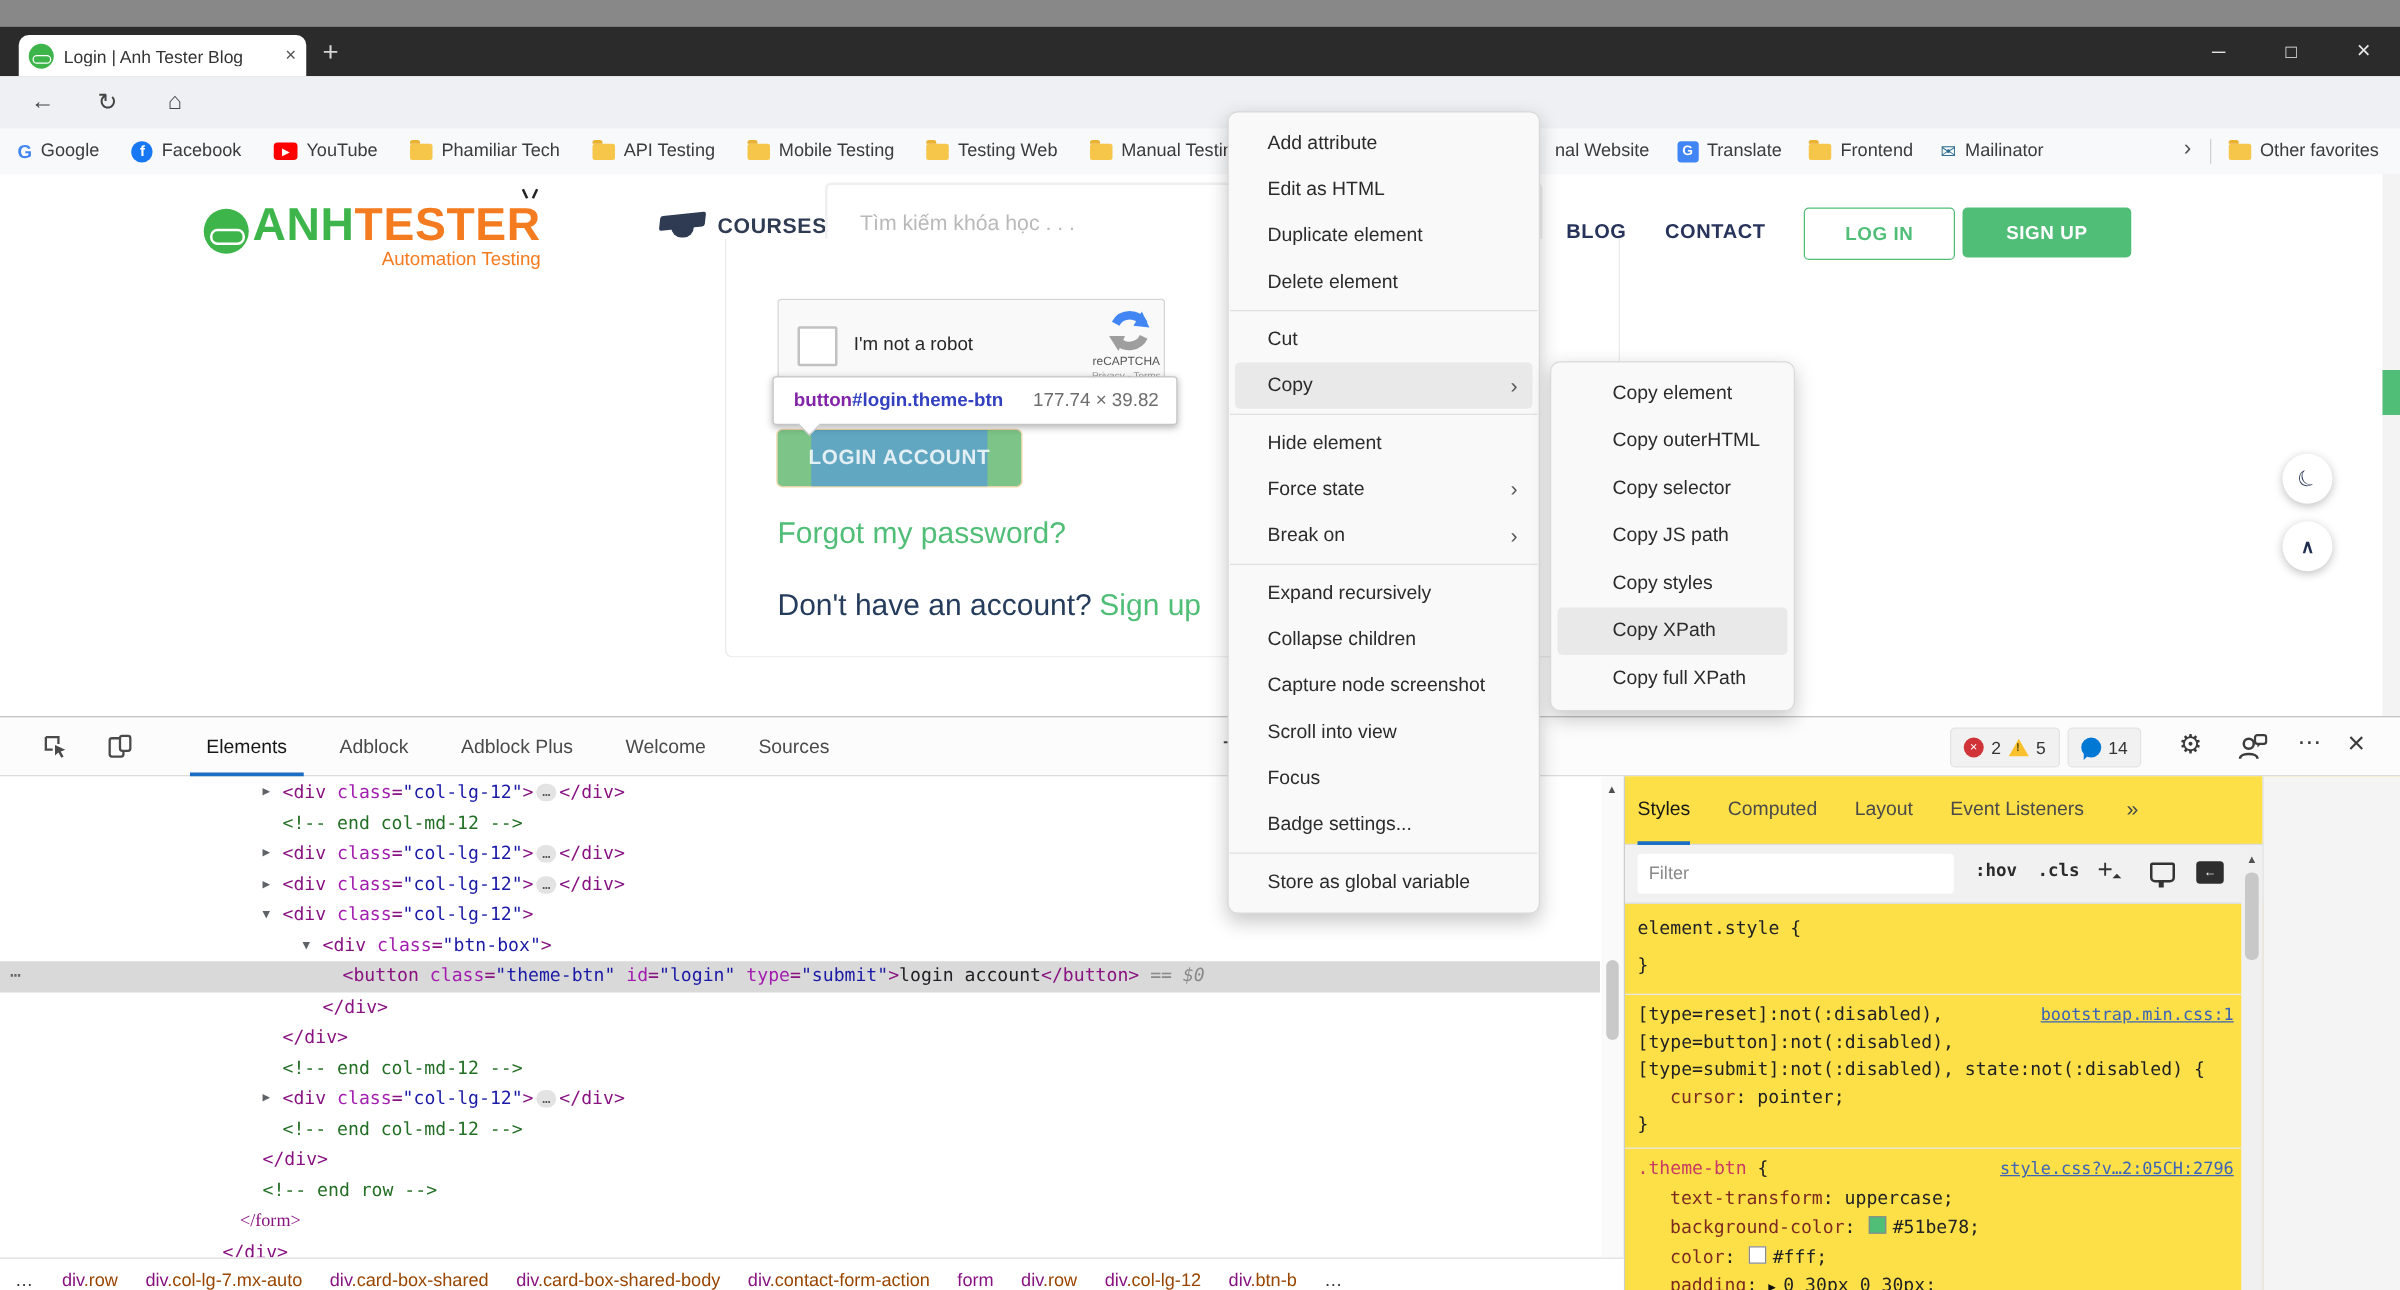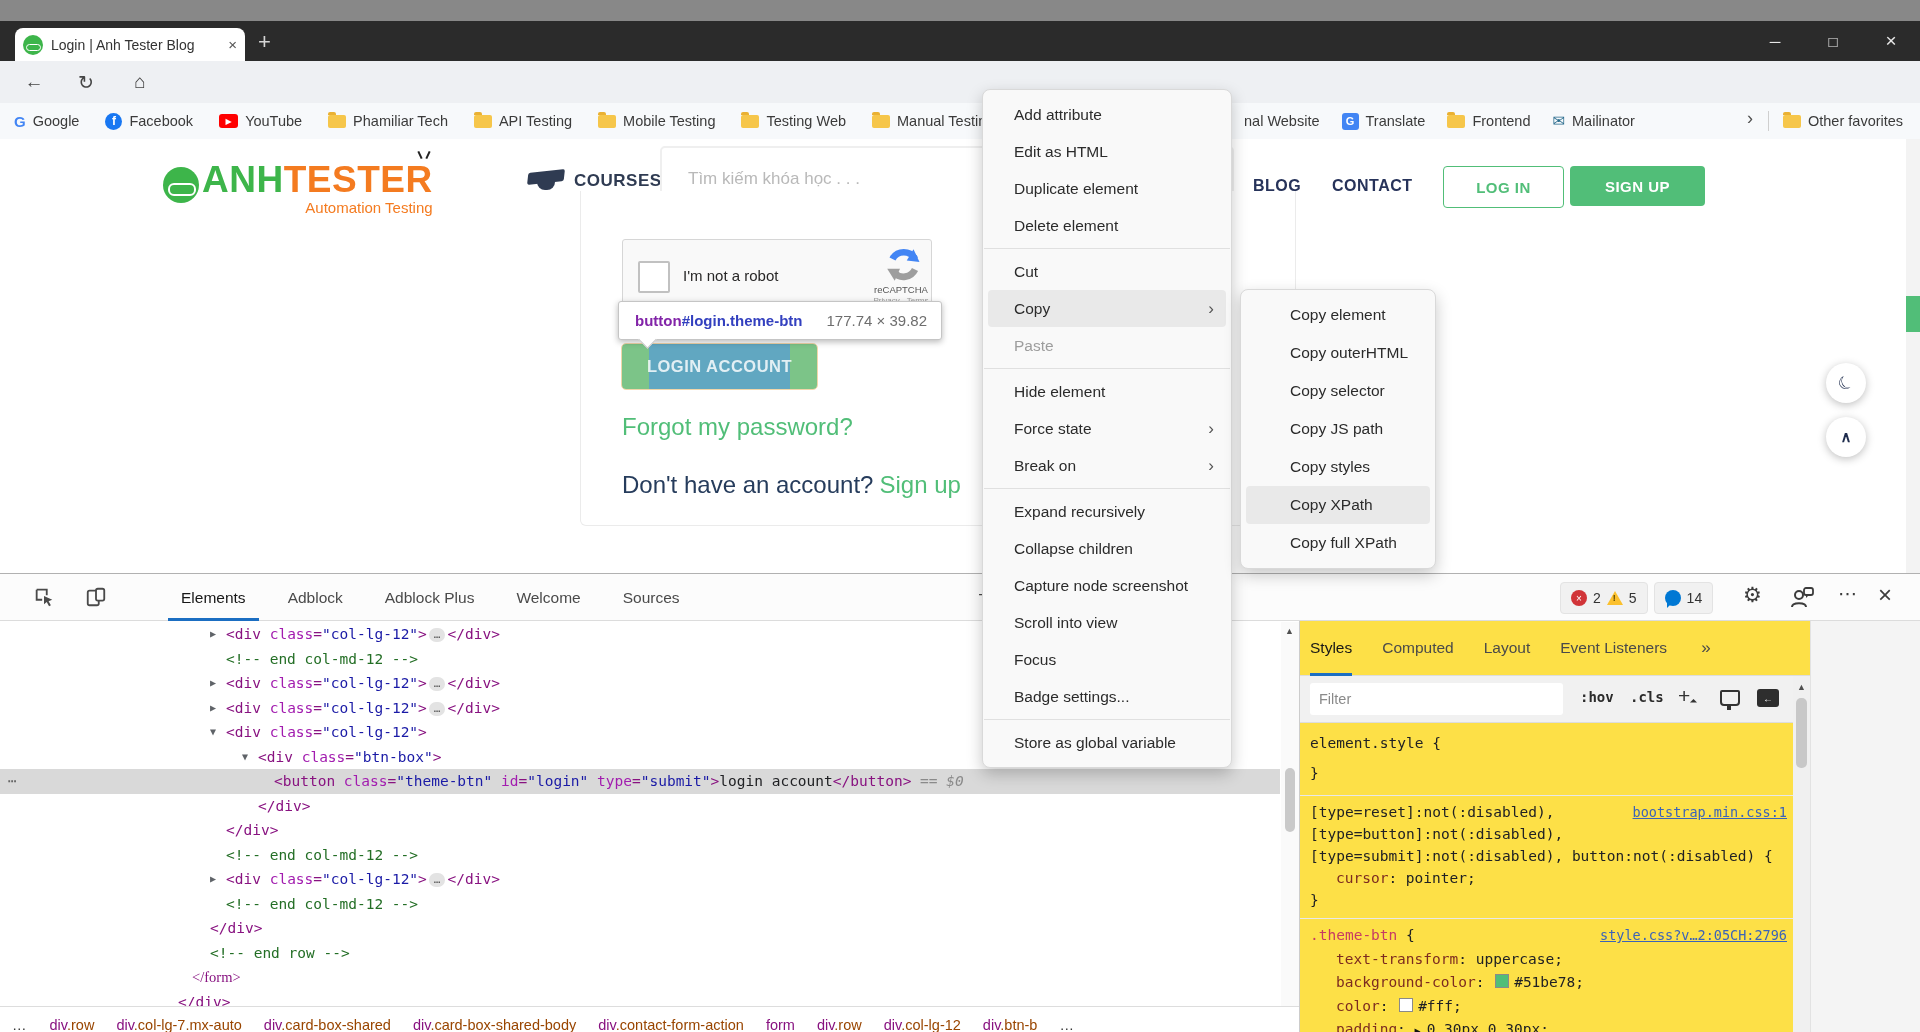--- a/index.html
+++ b/index.html
@@ -104,21 +104,21 @@
   #no-account a{color:#51be78;text-decoration:none;margin-left:6px;}
   .float-btn{position:absolute;width:40px;height:40px;border-radius:50%;background:#fff;box-shadow:0 2px 8px rgba(0,0,0,.25);
     display:flex;align-items:center;justify-content:center;color:#1f2d4e;}
   #page-scroll{position:absolute;left:1906px;top:0px;width:14px;height:434px;background:#f3f3f3;}
   #page-scroll .thumb{position:absolute;left:0;top:157px;width:14px;height:36px;background:#51be78;}
 
   
   #devtools{position:absolute;left:0;top:552px;width:1920px;height:480px;background:#fff;border-top:1px solid #b1b1b1;box-sizing:border-box;}
   #dt-tabbar{position:absolute;left:0;top:0;width:1920px;height:47px;background:#fcfcfc;border-bottom:1px solid #dcdcdc;box-sizing:border-box;}
   .dt-icon{position:absolute;top:10px;width:28px;height:26px;display:flex;align-items:center;justify-content:center;}
-  #dt-tabs{position:absolute;left:160px;top:0;height:47px;display:flex;}
+  #dt-tabs{position:absolute;left:144px;top:0;height:47px;display:flex;}
   .dt-tab{padding:0 21px;height:47px;display:flex;align-items:center;font-size:15.5px;color:#4a4a4a;position:relative;white-space:nowrap;}
   .dt-tab.active{color:#171717;}
   .dt-tab.active:after{content:"";position:absolute;left:8px;right:8px;bottom:0;height:3px;background:#1b6ec2;}
   #dt-plus{position:absolute;left:978px;top:9px;font-size:21px;color:#4a4a4a;}
   #dt-badges{position:absolute;left:1560px;top:8px;display:flex;gap:6px;align-items:center;}
   .badge-box{background:#f1f1f1;border:1px solid #e3e3e3;border-radius:4px;height:30px;display:flex;align-items:center;gap:6px;padding:0 10px;}
   .err-ic{width:16px;height:16px;border-radius:50%;background:#d13438;color:#fff;font-size:10px;display:flex;align-items:center;justify-content:center;}
   .warn-ic{width:0;height:0;border-left:8px solid transparent;border-right:8px solid transparent;border-bottom:14px solid #fbc02d;position:relative;}
   .warn-ic:after{content:"!";position:absolute;left:-2px;top:2px;font-size:9px;color:#5d4700;font-weight:bold;}
   .msg-ic{width:16px;height:16px;border-radius:50%;background:#0078d4;position:relative;}
@@ -486,21 +486,21 @@
       </div>
       <div id="css-rules">
           <div class="css-sec sec1">
             <div class="css-line"><span class="ck-sel">element.style</span><span class="ck-pn"> {</span></div>
             <div class="css-line"><span class="ck-pn">}</span></div>
           </div>
           <div class="css-sec sec2">
             <a class="css-link">bootstrap.min.css:1</a>
             <div class="css-line"><span class="ck-sel">[type=reset]:not(:disabled),</span></div>
             <div class="css-line"><span class="ck-sel">[type=button]:not(:disabled),</span></div>
-            <div class="css-line"><span class="ck-sel">[type=submit]:not(:disabled), button:not(:disabled) {</span></div>
+            <div class="css-line"><span class="ck-sel">[type=submit]:not(:disabled), state:not(:disabled) {</span></div>
             <div class="css-line css-ind"><span class="ck-prop">cursor</span><span class="ck-pn">: </span><span class="ck-val">pointer</span><span class="ck-pn">;</span></div>
             <div class="css-line"><span class="ck-pn">}</span></div>
           </div>
           <div class="css-sec sec3">
             <a class="css-link">style.css?v…2:05CH:2796</a>
             <div class="css-line"><span class="ck-selc">.theme-btn</span><span class="ck-pn"> {</span></div>
             <div class="css-line css-ind"><span class="ck-prop">text-transform</span><span class="ck-pn">: </span><span class="ck-val">uppercase</span><span class="ck-pn">;</span></div>
             <div class="css-line css-ind"><span class="ck-prop">background-color</span><span class="ck-pn">: </span><span class="ck-sw" style="background: rgb(81, 190, 120);"></span><span class="ck-val">#51be78</span><span class="ck-pn">;</span></div>
             <div class="css-line css-ind"><span class="ck-prop">color</span><span class="ck-pn">: </span><span class="ck-sw" style="background: rgb(255, 255, 255);"></span><span class="ck-val">#fff</span><span class="ck-pn">;</span></div>
             <div class="css-line css-ind"><span class="ck-prop">padding</span><span class="ck-pn">: </span><span class="ck-arr">▶ </span><span class="ck-val">0 30px 0 30px</span><span class="ck-pn">;</span></div>
@@ -529,23 +529,20 @@
         <span>Delete element</span>
       </div>
       <div class="msep"></div>
       <div class="mi">
         <span>Cut</span>
       </div>
       <div class="mi hl">
         <span>Copy</span>
         <span class="chev">›</span>
       </div>
-      <div class="mi disabled">
-        <span>Paste</span>
-      </div>
       <div class="msep"></div>
       <div class="mi">
         <span>Hide element</span>
       </div>
       <div class="mi">
         <span>Force state</span>
         <span class="chev">›</span>
       </div>
       <div class="mi">
         <span>Break on</span>

